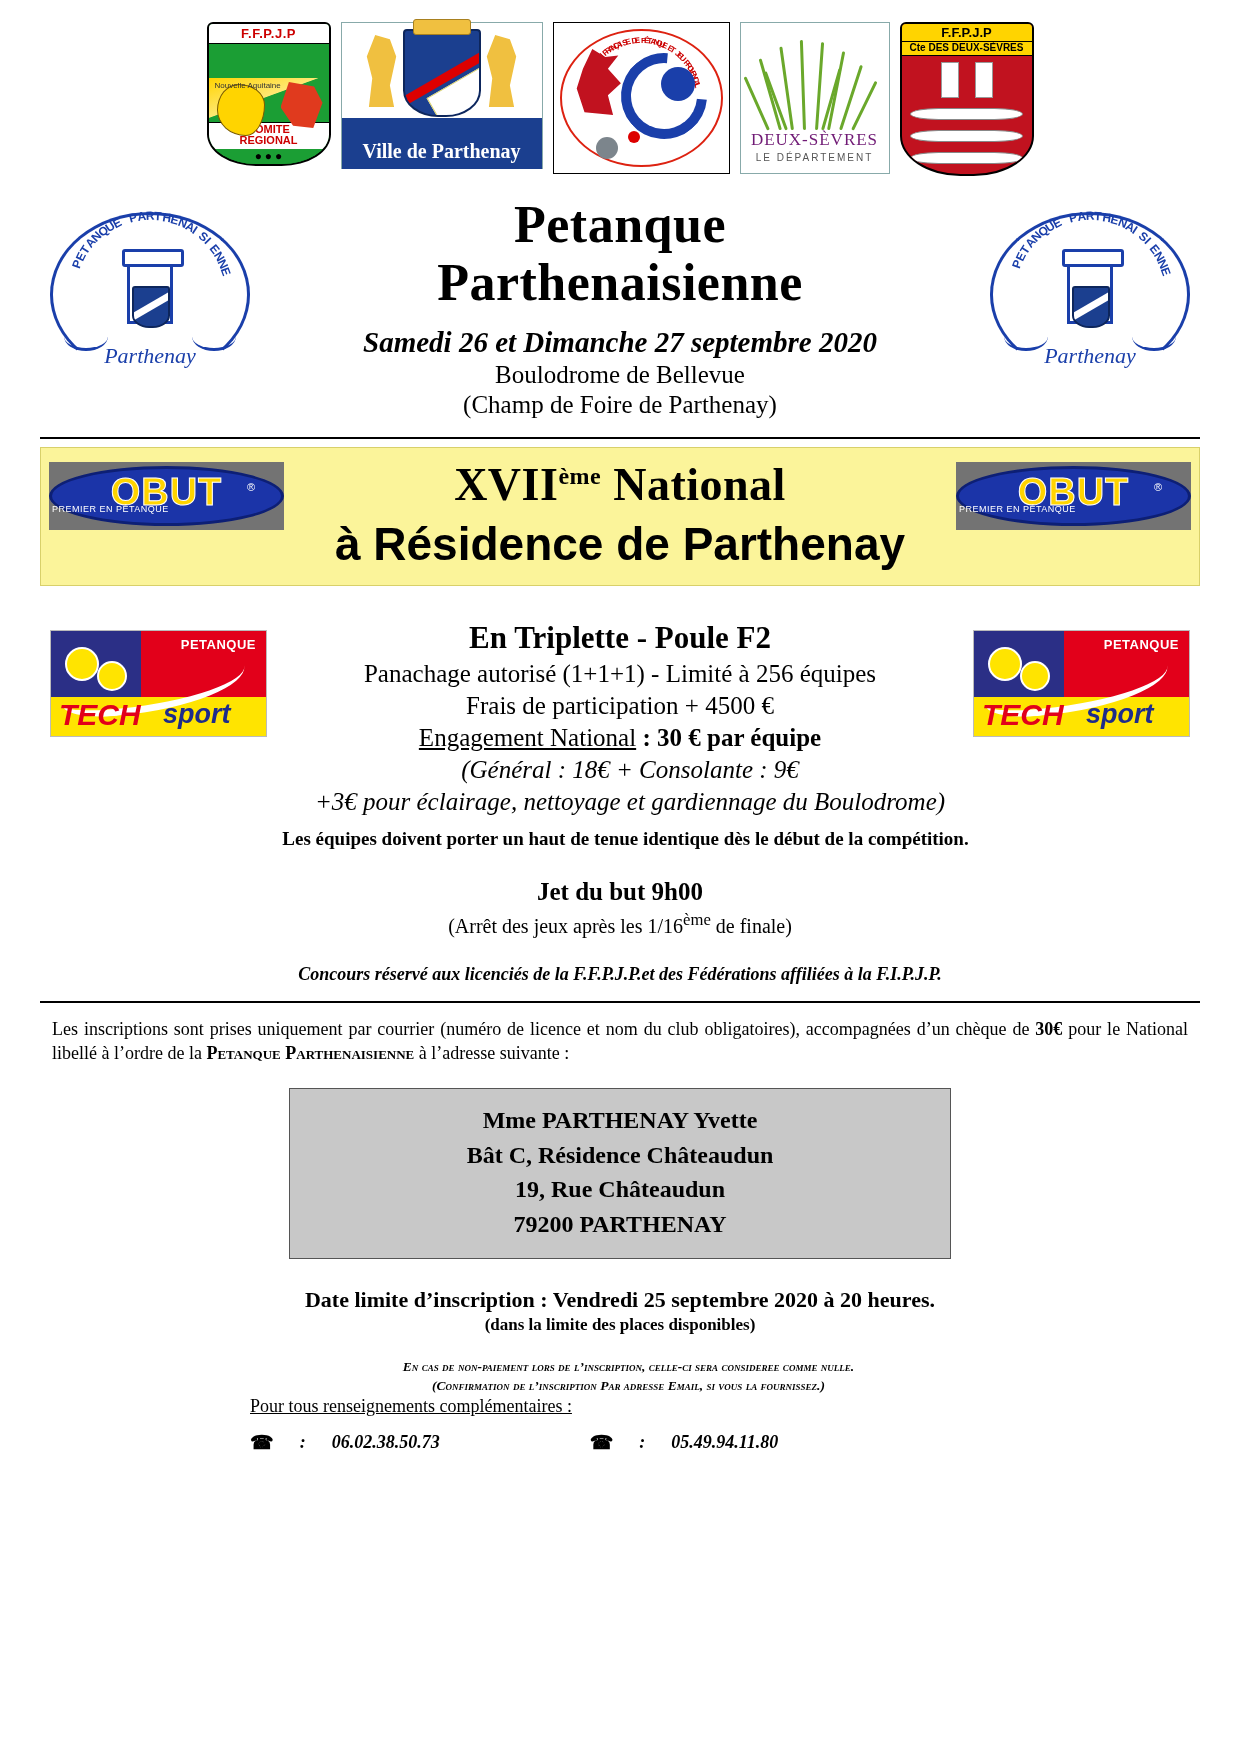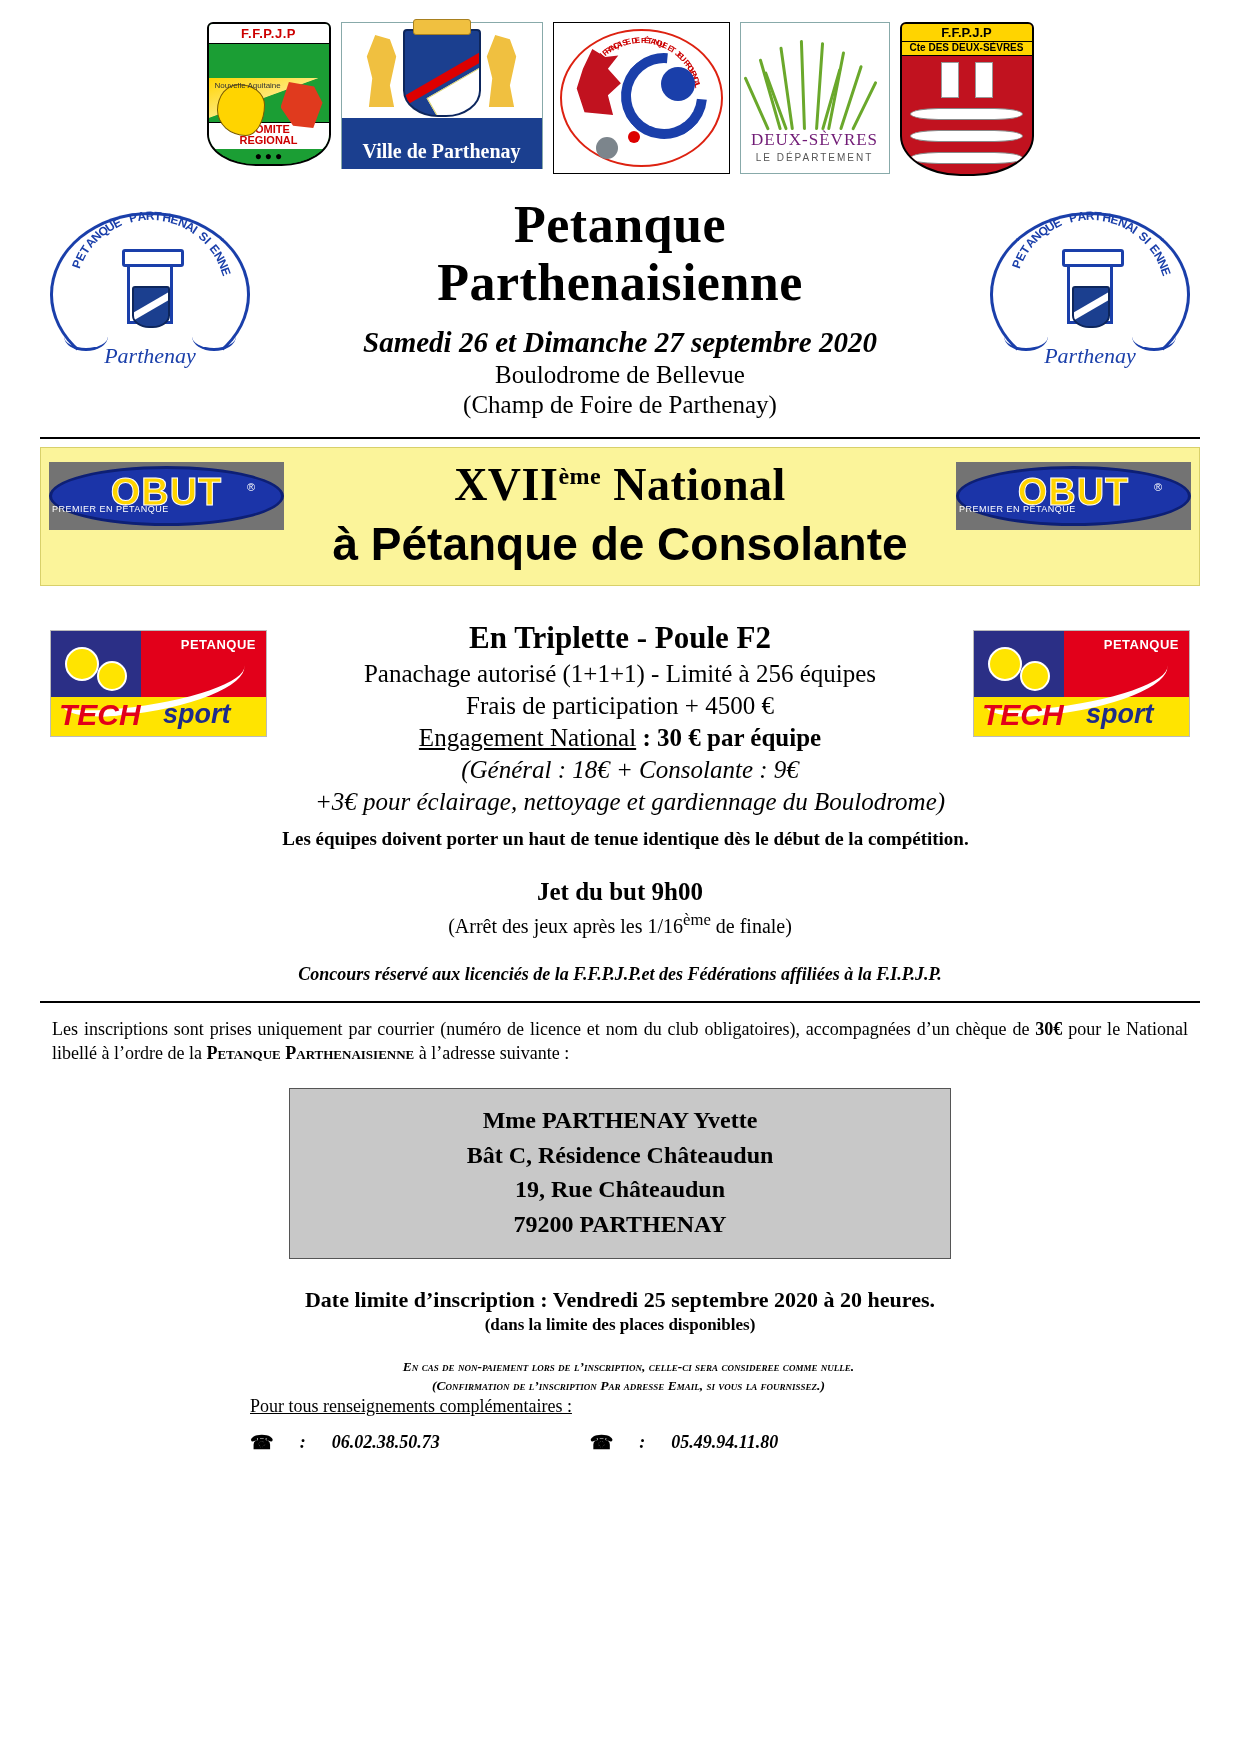--- a/index.html
+++ b/index.html
@@ -686,21 +686,21 @@
       <div class="ell">
         <div class="word">OBUT</div>
         <div class="reg">®</div>
         <div class="tag">PREMIER EN PÉTANQUE</div>
       </div>
     </div>
 
     <div class="l1">
       <span>XVII</span><sup>ème</sup><span> National</span>
     </div>
-    <div class="l2">à Pétanque de Consolante</div>
+    <div class="l2">à Résidence de Parthenay</div>
   </div>
 
   <div class="mid">
 
     <div class="tech left">
       <div class="blue"></div>
         <div class="red"></div>
         <div class="yellow"></div>
       <div class="swoosh"></div>
       <div class="ball1"></div>

